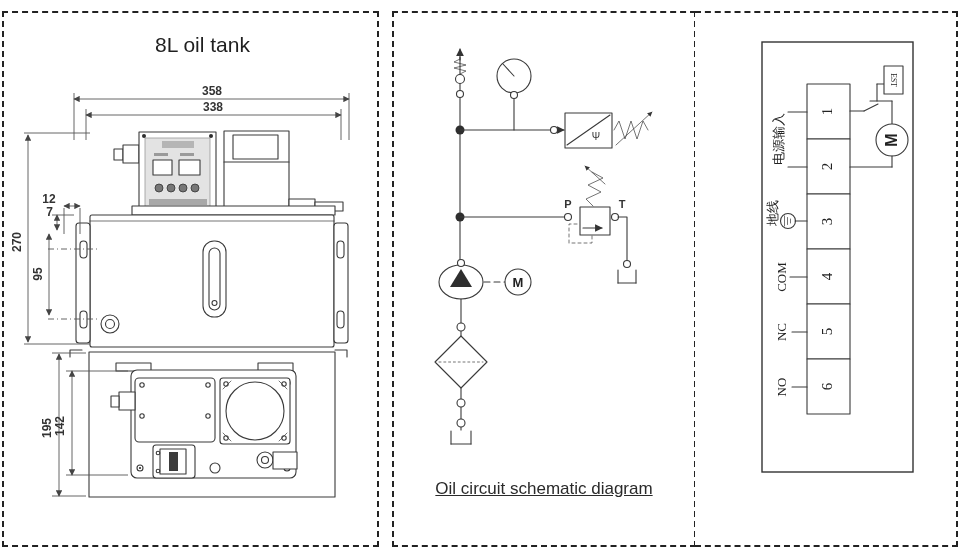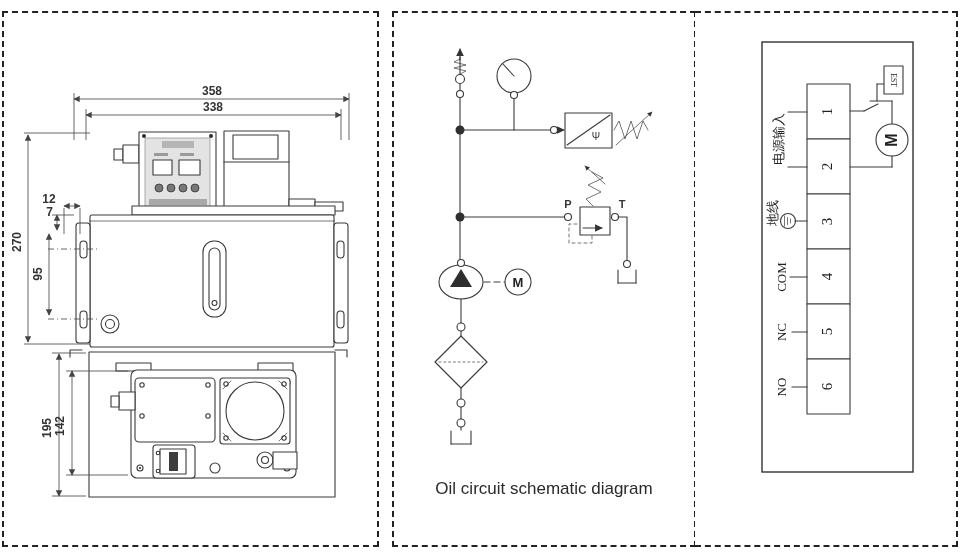--- a/index.html
+++ b/index.html
@@ -4,39 +4,40 @@
 <style>
   html,body{margin:0;padding:0;background:#fff;}
   body{width:960px;height:557px;position:relative;font-family:"Liberation Sans",sans-serif;overflow:hidden;}
   .panel{position:absolute;border:2px dashed #222;background:#fff;box-sizing:border-box;}
   #p-left{left:2px;top:11px;width:377px;height:536px;}
   #p-mid{left:392px;top:11px;width:304px;height:536px;}
   #p-right{left:695px;top:11px;width:263px;height:536px;border-left:none;}
   .panel svg{position:absolute;left:0;top:0;}
   .title{position:absolute;left:0;top:20px;width:100%;text-align:center;font-size:21px;color:#1f1f1f;transform:translateX(12px);}
   .caption{position:absolute;left:0;width:100%;text-align:center;font-size:17px;color:#2a2a2a;}
-  #cap-mid{top:466px;}
+  #cap-mid{top:466px;text-decoration:underline;}
   #cap-right{top:481px;}
   .s{fill:none;stroke:#3a3a3a;stroke-width:1.1;stroke-linecap:round;stroke-linejoin:round;}
   .sf{fill:#fff;stroke:#3a3a3a;stroke-width:1.1;stroke-linejoin:round;}
   .sd{fill:#2e2e2e;stroke:none;}
   .thin{stroke-width:0.7;}
   .dim{fill:none;stroke:#555;stroke-width:0.9;}
   .dimt{font:600 12px "Liberation Sans",sans-serif;fill:#333;}
   .lbl{font:600 11px "Liberation Sans",sans-serif;fill:#333;}
   .wir{font:13px "Liberation Serif",serif;fill:#222;}
   .wirnum{font:15px "Liberation Serif",serif;fill:#222;}
   .wircn{font:13px "DejaVu Sans","Liberation Sans",sans-serif;fill:#222;}
   .est{font:7.5px "Liberation Serif",serif;fill:#222;}
   .mot{font:700 13px "Liberation Sans",sans-serif;fill:#222;}
 </style>
 </head>
 <body>
 
 <div class="panel" id="p-left">
+  <div class="title">8L oil tank</div>
   <svg width="373" height="532" viewBox="2 11 373 532">
     <defs>
       <marker id="arrL" viewBox="0 0 10 10" refX="9" refY="5" markerWidth="7" markerHeight="7" orient="auto-start-reverse">
         <path d="M0,0 L10,5 L0,10 z" fill="#444"></path>
       </marker>
     </defs>
 
     <g>
 
       <line class="dim thin" x1="72" y1="91" x2="72" y2="138"></line>

